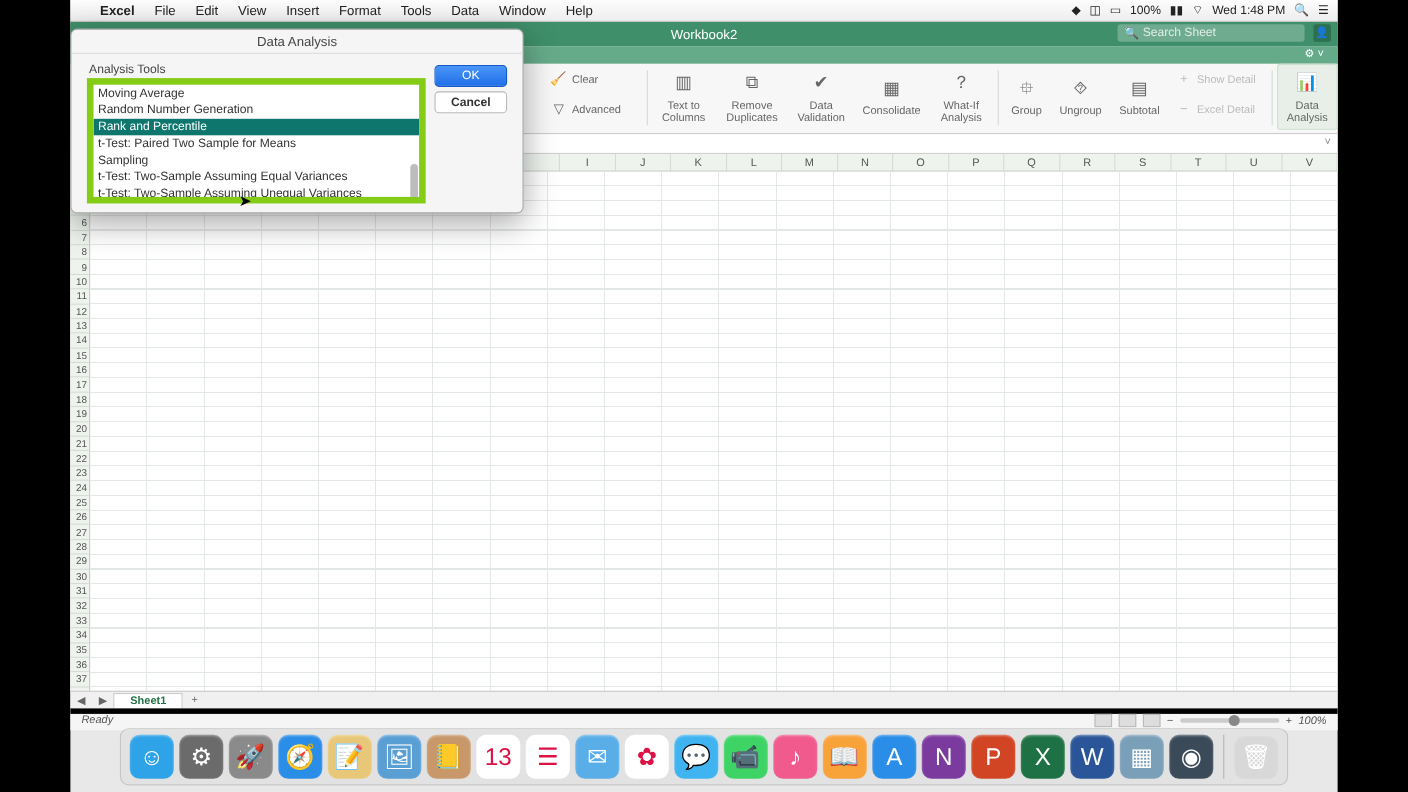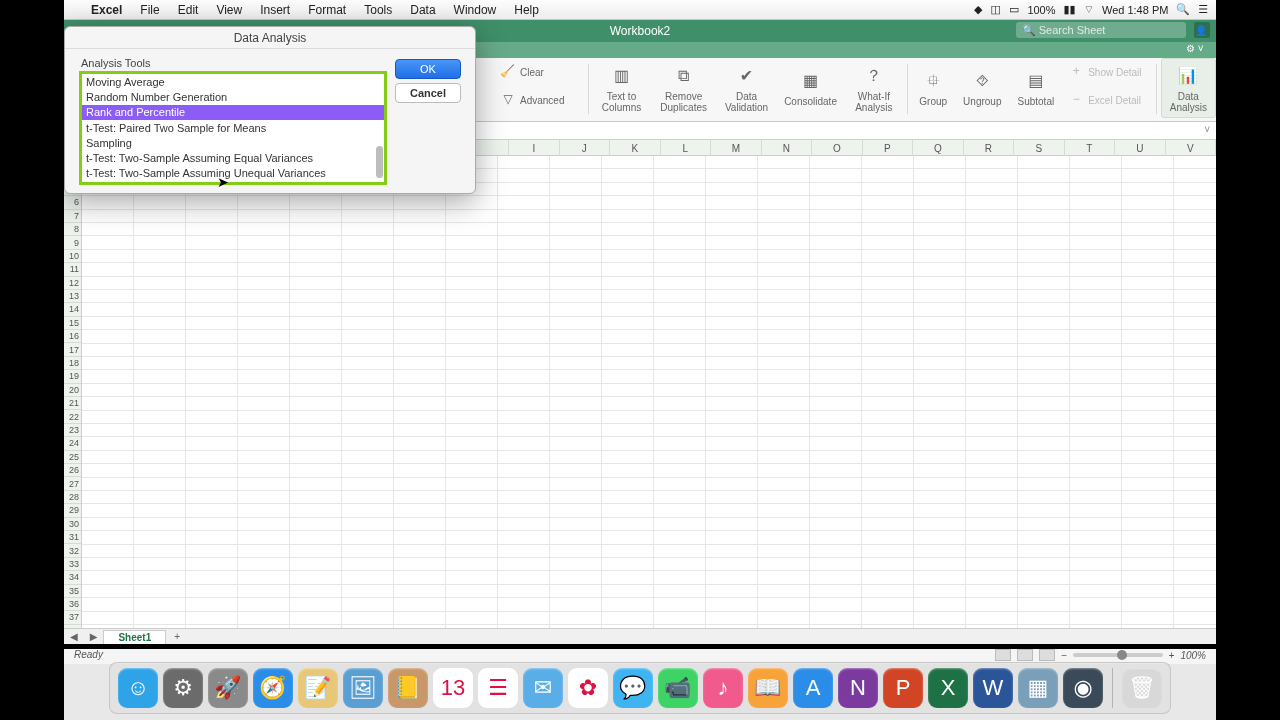--- a/index.html
+++ b/index.html
@@ -53,23 +53,23 @@
 .status { position:absolute; left:0; top:644px; width:100%; height:20px; background:#f5f5f5; border-top:5px solid #000000; display:flex; align-items:flex-start; font-size:10px; color:#555; padding:0 10px;font-style:italic;}
 .status .zoom { margin-left:auto; display:flex; align-items:center; gap:6px;}
 .zslider { width:90px; height:4px; background:#ccc; border-radius:2px; position:relative;}
 .zslider::after { content:''; position:absolute; left:44px; top:-3px; width:10px; height:10px; background:#888; border-radius:50%;}
 .vbtn { width:16px; height:12px; background:#ddd; border:1px solid #bbb;}
 
 
 .dialog { position:absolute; left:0px; top:26px; width:412px; height:168px; background:#f5f5f5; border:1px solid #aaa; border-radius:6px; box-shadow:0 8px 30px rgba(0,0,0,0.35);}
 .dialog .dtitle { height:22px; display:flex; align-items:center; justify-content:center; font-size:12px; color:#444; border-bottom:1px solid #ddd;}
 .dialog .label { position:absolute; left:16px; top:30px; font-size:11px; color:#444;}
-.dialog .list { position:absolute; left:14px; top:44px; width:308px; height:114px; background:#fff; border:3px solid #84cc16; overflow:hidden;}
+.dialog .list { position:absolute; left:14px; top:44px; width:308px; height:114px; background:#fff; border:6px solid #84cc16; overflow:hidden;}
 .dialog .list .item { height:15.3px; font-size:11px; color:#333; padding:0 4px; display:flex; align-items:center; white-space:nowrap;}
-.dialog .list .item.sel { background:#8b5cf6; color:#fff;}
+.dialog .list .item.sel { background:#0f766e; color:#fff;}
 .dialog .list .scrollthumb { position:absolute; right:1px; top:72px; width:7px; height:32px; background:#bdbdbd; border-radius:4px;}
 .dialog .okbtn { position:absolute; right:14px; top:32px; width:66px; height:20px; background:linear-gradient(#4a95f8,#1f6fe8); border:1px solid #1559c8; border-radius:4px; color:#fff; font-size:11px; display:flex; align-items:center; justify-content:center;}
 .dialog .cancelbtn { position:absolute; right:14px; top:56px; width:66px; height:20px; background:#fff; border:1px solid #bbb; border-radius:4px; color:#333; font-size:11px; display:flex; align-items:center; justify-content:center;font-weight:bold;}
 
 
 .cursor { position:absolute; left:152px; top:147px; font-size:14px; color:#000; pointer-events:none;}
 
 
 .dock { position:absolute; left:50%; bottom:6px; transform:translateX(-50%); height:52px; background:rgba(220,220,220,0.55); border-radius:8px; border:1px solid rgba(180,180,180,0.6); display:flex; align-items:center; padding:0 8px; gap:5px;}
 .dockic { width:40px; height:40px; border-radius:9px; display:flex; align-items:center; justify-content:center; font-size:22px; color:#fff; box-shadow:inset 0 1px 2px rgba(255,255,255,0.4);}

